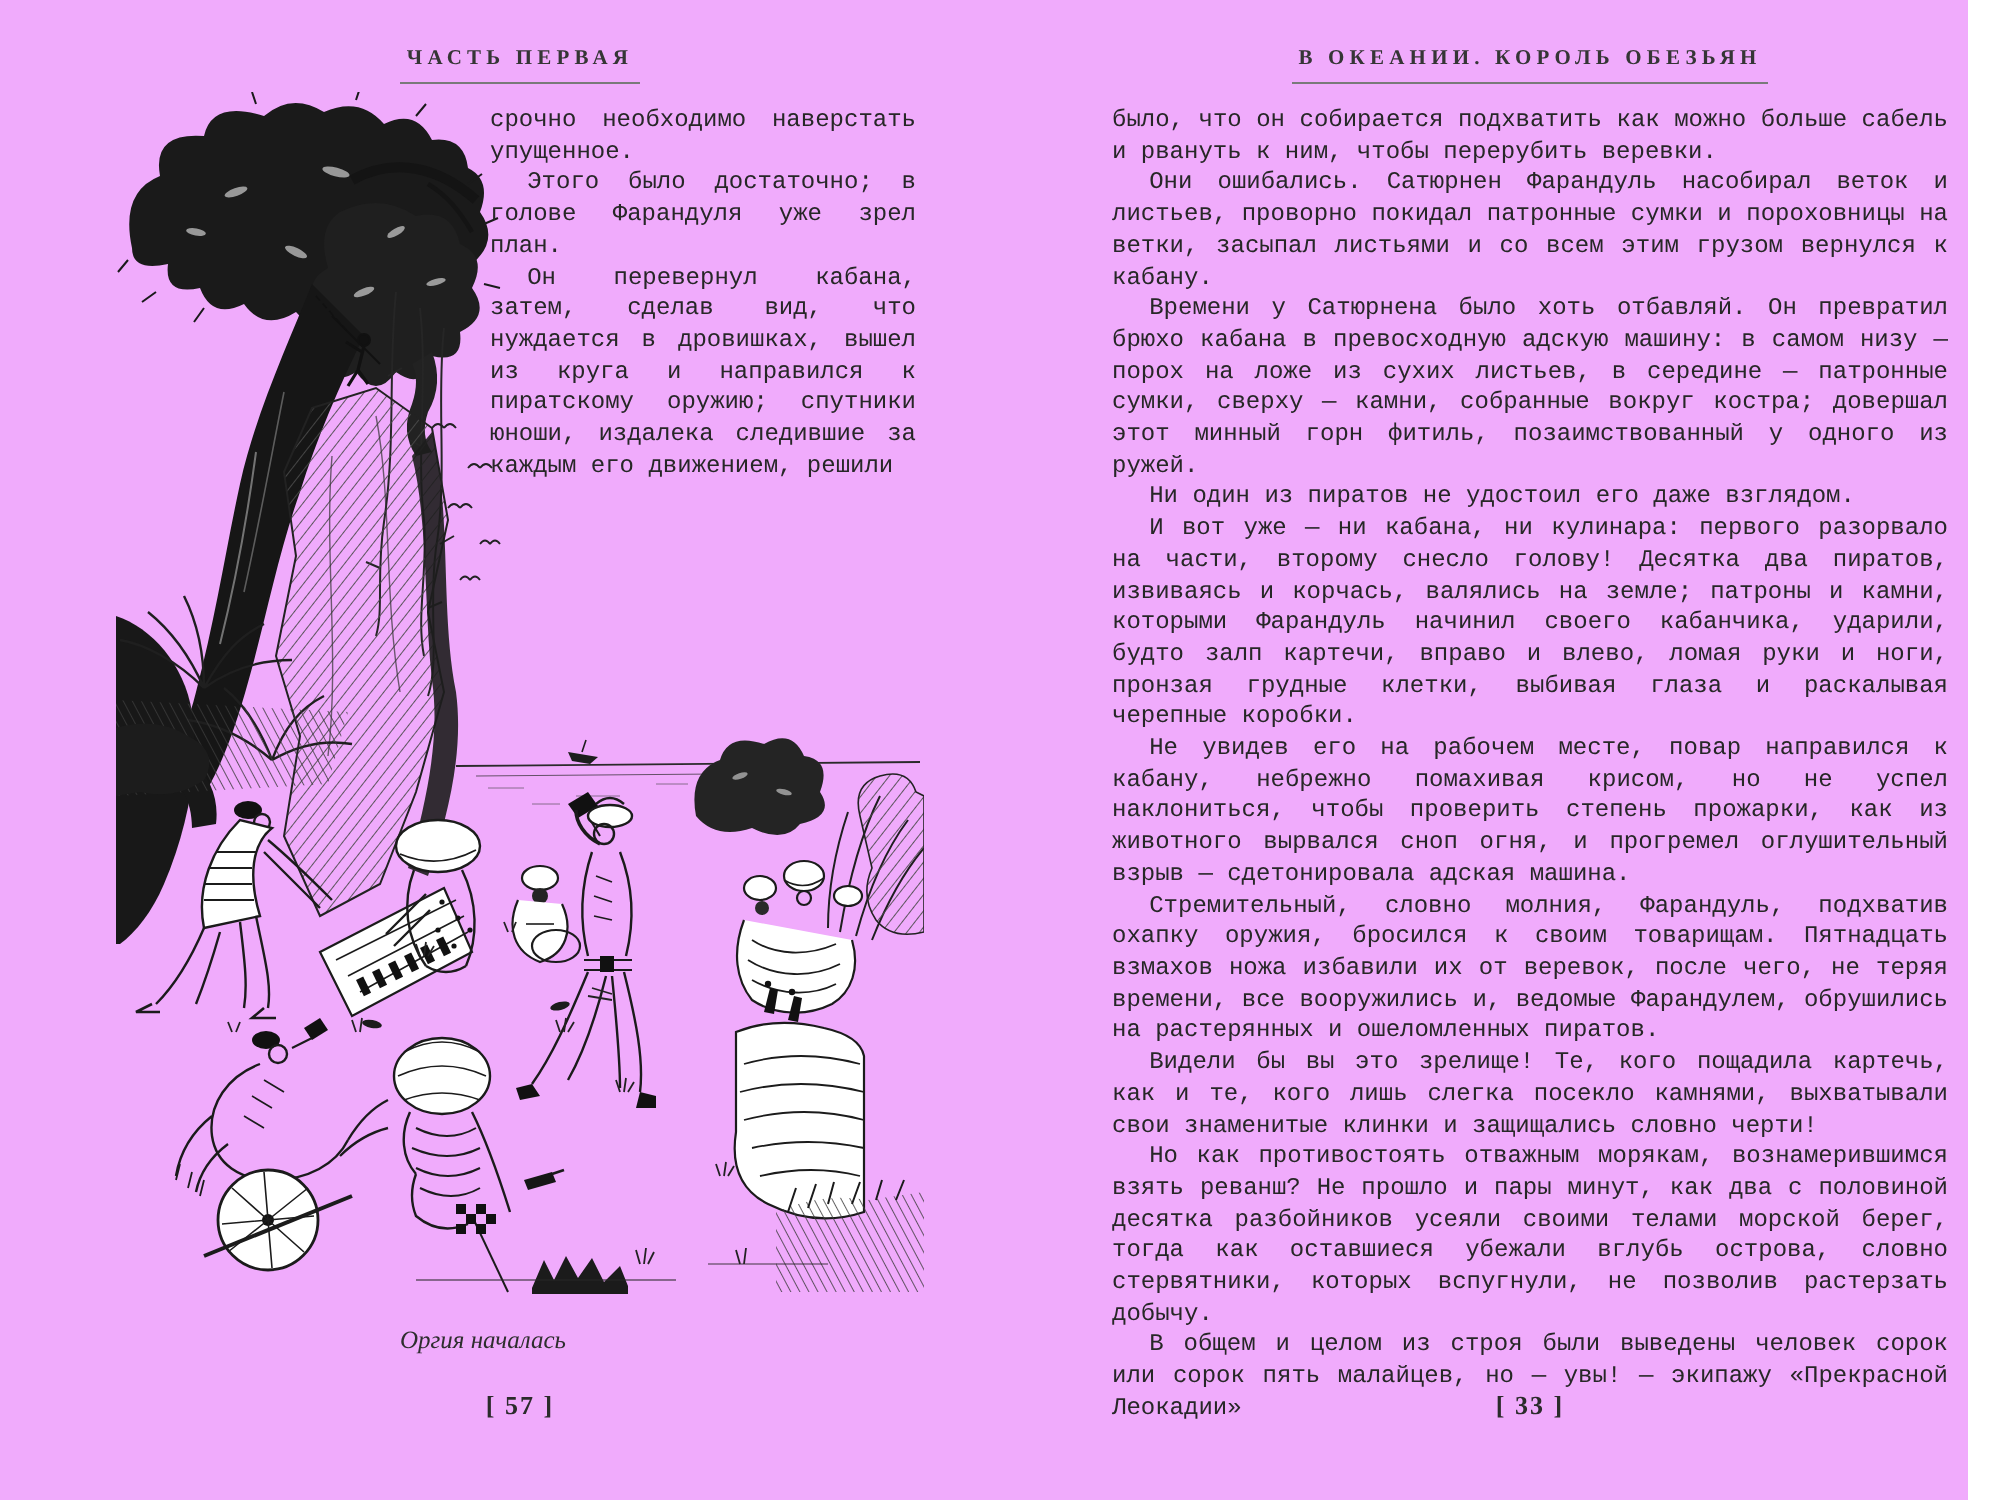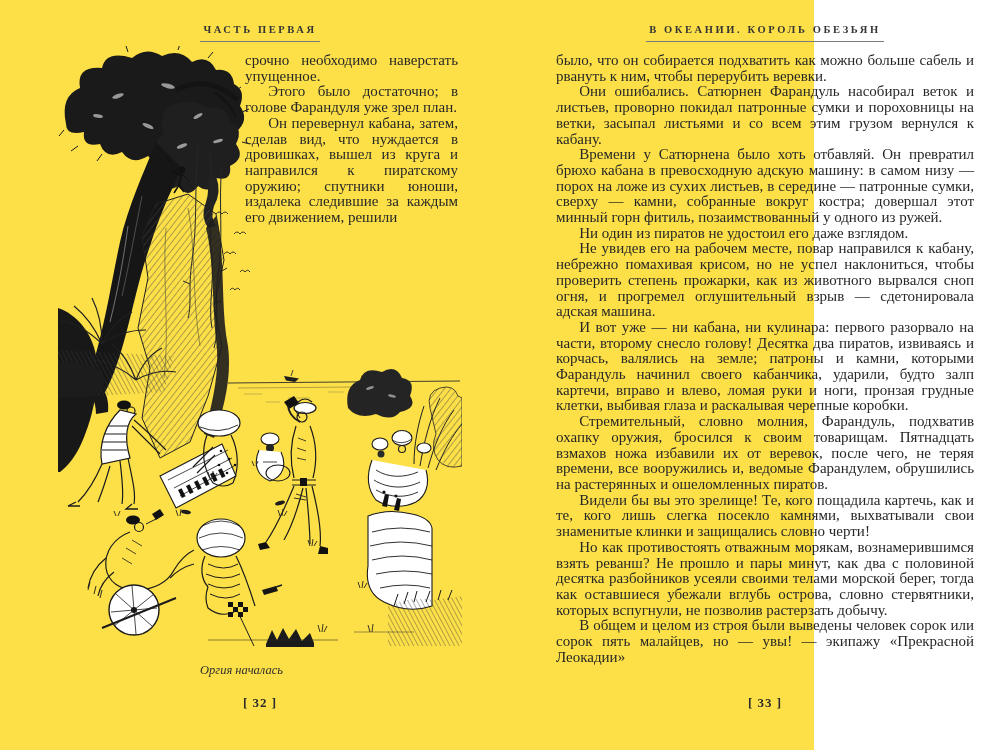--- a/index.html
+++ b/index.html
@@ -1,24 +1,24 @@
 <!DOCTYPE html>
 <html lang="ru"><head>
 <meta charset="utf-8">
 <style>
   html,body{margin:0;padding:0;width:1000px;height:750px;background:#ffffff;overflow:hidden;}
   body{font-family:"Liberation Serif", serif;color:#262626;}
-  .spread{position:relative;width:814px;height:750px;background:#fde047;}
+  .spread{position:relative;width:984px;height:750px;background:#f0abfc;}
   .page{position:absolute;top:0;height:750px;}
   #left-page{left:58px;width:404px;}
   #right-page{left:555px;width:420px;}
   .runhead{position:absolute;top:24px;left:0;right:0;text-align:center;
            font-size:10.5px;font-weight:bold;letter-spacing:2.6px;color:#353535;}
   .runhead .rh-inner{display:inline-block;padding:0 3px 6px 3px;border-bottom:1px solid #7a7a7a;}
-  .text-col{position:absolute;text-align:justify;font-size:15px;line-height:15.7px;color:#272727;}
+  .text-col{position:absolute;text-align:justify;font-size:12px;line-height:15.7px;color:#272727;font-family:Liberation Mono, monospace;}
   #left-text{left:187px;top:53px;width:213px;}
   #right-text{left:1px;top:53px;width:418px;}
   .text-col p{margin:0;text-indent:1.55em;}
   .text-col p.noindent{text-indent:0;}
   .illustration{position:absolute;left:0;top:46px;}
   .caption{position:absolute;left:142px;top:663px;font-style:italic;font-size:12.5px;color:#2e2e2e;}
   .pagenum{position:absolute;top:695px;left:0;right:0;text-align:center;
            font-size:13px;font-weight:bold;letter-spacing:1px;color:#2b2b2b;}
 </style>
 </head>
@@ -260,35 +260,35 @@
       <path d="M296,586 h60" stroke="#2a2a2a" stroke-width="0.8" opacity="0.6" fill="none"></path>
     </svg>
 
     <div class="text-col" id="left-text">
       <p class="noindent">срочно необходимо наверстать упущенное.</p>
       <p>Этого было достаточно; в голове Фарандуля уже зрел план.</p>
       <p>Он перевернул кабана, затем, сделав вид, что нуждается в дровишках, вышел из круга и направился к пиратскому оружию; спутники юноши, издалека следившие за каждым его движением, решили</p>
     </div>
 
     <div class="caption">Оргия началась</div>
-    <div class="pagenum">[ 32 ]</div>
+    <div class="pagenum">[ 57 ]</div>
   </section>
 
   <section class="page" id="right-page">
     <div class="runhead">
       <span class="rh-inner">В ОКЕАНИИ. КОРОЛЬ ОБЕЗЬЯН</span>
     </div>
 
     <div class="text-col" id="right-text">
       <p class="noindent">было, что он собирается подхватить как можно больше сабель и рвануть к ним, чтобы перерубить веревки.</p>
       <p>Они ошибались. Сатюрнен Фарандуль насобирал веток и листьев, проворно покидал патронные сумки и пороховницы на ветки, засыпал листьями и со всем этим грузом вернулся к кабану.</p>
       <p>Времени у Сатюрнена было хоть отбавляй. Он превратил брюхо кабана в превосходную адскую машину: в самом низу — порох на ложе из сухих листьев, в середине — патронные сумки, сверху — камни, собранные вокруг костра; довершал этот минный горн фитиль, позаимствованный у одного из ружей.</p>
       <p>Ни один из пиратов не удостоил его даже взглядом.</p>
+      <p>И вот уже — ни кабана, ни кулинара: первого разорвало на части, второму снесло голову! Десятка два пиратов, извиваясь и корчась, валялись на земле; патроны и камни, которыми Фарандуль начинил своего кабанчика, ударили, будто залп картечи, вправо и влево, ломая руки и ноги, пронзая грудные клетки, выбивая глаза и раскалывая черепные коробки.</p>
       <p>Не увидев его на рабочем месте, повар направился к кабану, небрежно помахивая крисом, но не успел наклониться, чтобы проверить степень прожарки, как из животного вырвался сноп огня, и прогремел оглушительный взрыв — сдетонировала адская машина.</p>
-      <p>И вот уже — ни кабана, ни кулинара: первого разорвало на части, второму снесло голову! Десятка два пиратов, извиваясь и корчась, валялись на земле; патроны и камни, которыми Фарандуль начинил своего кабанчика, ударили, будто залп картечи, вправо и влево, ломая руки и ноги, пронзая грудные клетки, выбивая глаза и раскалывая черепные коробки.</p>
       <p>Стремительный, словно молния, Фарандуль, подхватив охапку оружия, бросился к своим товарищам. Пятнадцать взмахов ножа избавили их от веревок, после чего, не теряя времени, все вооружились и, ведомые Фарандулем, обрушились на растерянных и ошеломленных пиратов.</p>
       <p>Видели бы вы это зрелище! Те, кого пощадила картечь, как и те, кого лишь слегка посекло камнями, выхватывали свои знаменитые клинки и защищались словно черти!</p>
       <p>Но как противостоять отважным морякам, вознамерившимся взять реванш? Не прошло и пары минут, как два с половиной десятка разбойников усеяли своими телами морской берег, тогда как оставшиеся убежали вглубь острова, словно стервятники, которых вспугнули, не позволив растерзать добычу.</p>
       <p>В общем и целом из строя были выведены человек сорок или сорок пять малайцев, но — увы! — экипажу «Прекрасной Леокадии»</p>
     </div>
 
     <div class="pagenum">[ 33 ]</div>
   </section>
 
 </div>

